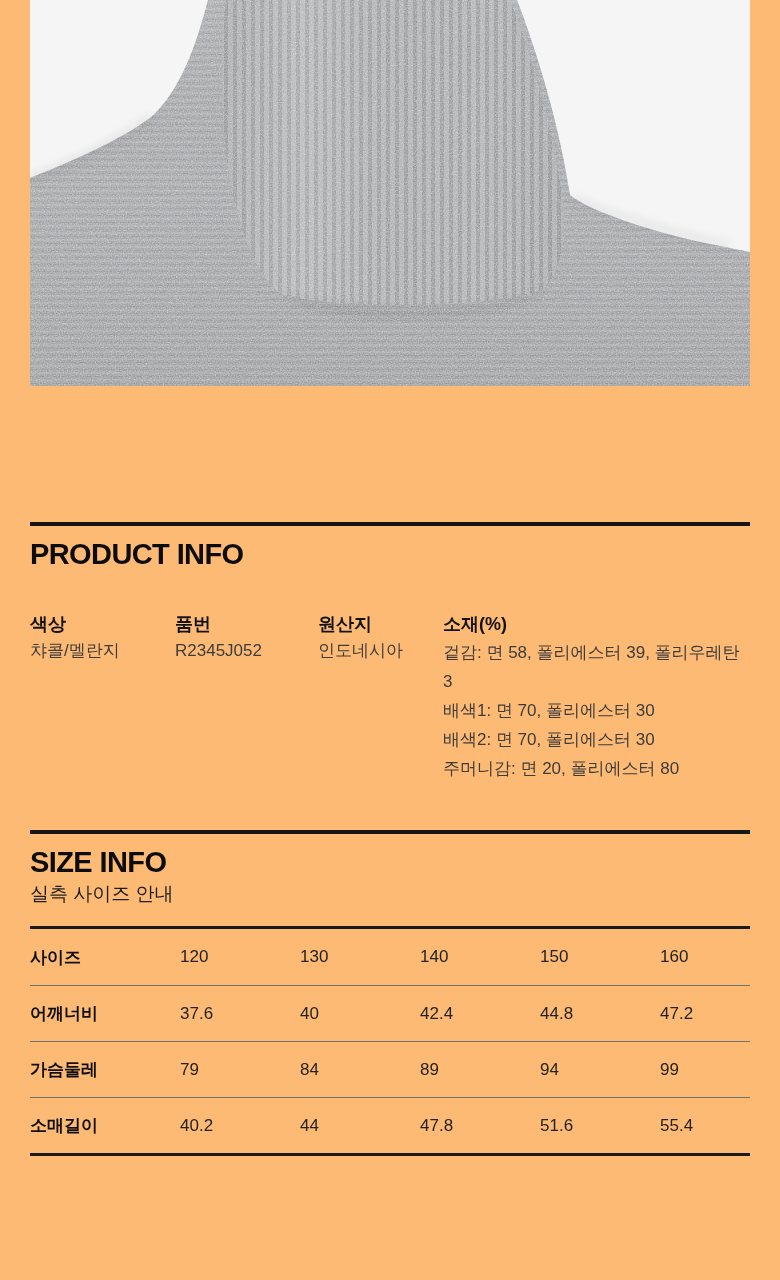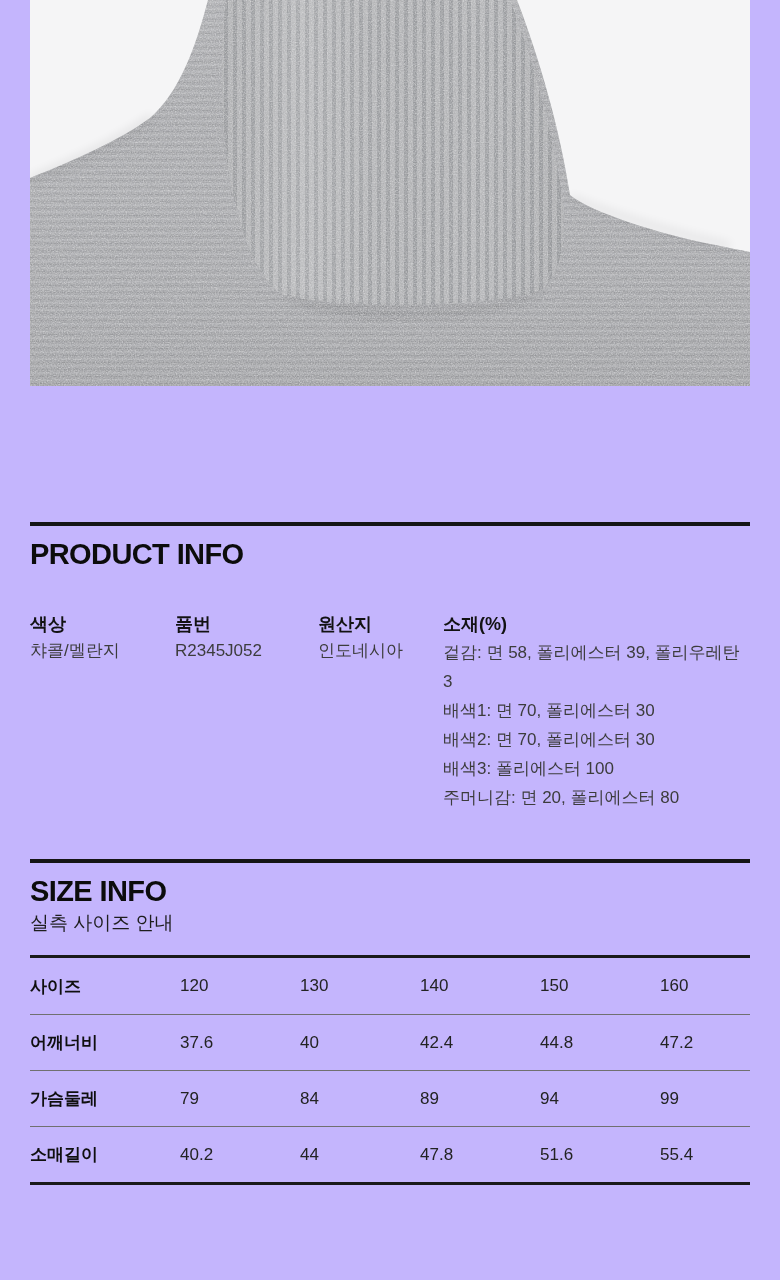--- a/index.html
+++ b/index.html
@@ -2,21 +2,21 @@
 <html><head>
 <meta charset="utf-8">
 <style>
   * { box-sizing: border-box; margin: 0; padding: 0; }
   html, body { background: #ffffff; }
   body {
     width: 780px; height: 1280px; overflow: hidden;
     font-family: "Liberation Sans", "DejaVu Sans", sans-serif;
     color: #111;
   }
-  .page { width: 780px; height: 1280px; overflow: hidden; background: #c4b5fd; }
+  .page { width: 780px; height: 1280px; overflow: hidden; background: #fdba74; }
 
   
   .photo { margin: 0 30px; height: 386px; background: #f5f5f6; overflow: hidden; }
   .photo svg { display: block; }
 
   
   .content { margin: 0 30px; }
   .rule { border: 0; border-top: 4px solid #151515; }
   .rule-1 { margin-top: 136px; }
   .rule-2 { margin-top: 47px; }
@@ -127,21 +127,20 @@
       <div class="info-col">
         <div class="info-label">원산지</div>
         <div class="info-value">인도네시아</div>
       </div>
       <div class="info-col">
         <div class="info-label">소재(%)</div>
         <div class="mat-block">
           <div class="mat-line">겉감: 면 58, 폴리에스터 39, 폴리우레탄 3</div>
           <div class="mat-line">배색1: 면 70, 폴리에스터 30</div>
           <div class="mat-line">배색2: 면 70, 폴리에스터 30</div>
-          <div class="mat-line">배색3: 폴리에스터 100</div>
           <div class="mat-line">주머니감: 면 20, 폴리에스터 80</div>
         </div>
       </div>
     </div>
 
     <hr class="rule rule-2">
     <h1 class="section-heading">SIZE INFO</h1>
     <p class="subtitle">실측 사이즈 안내</p>
 
     <div class="size-table">

